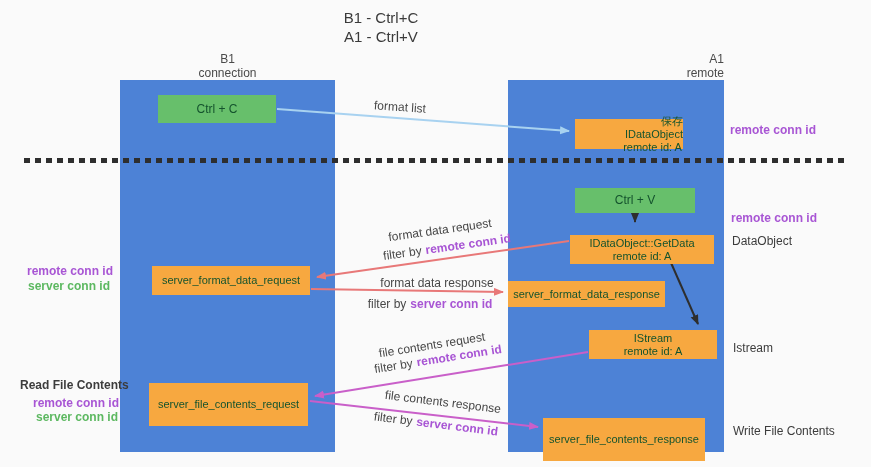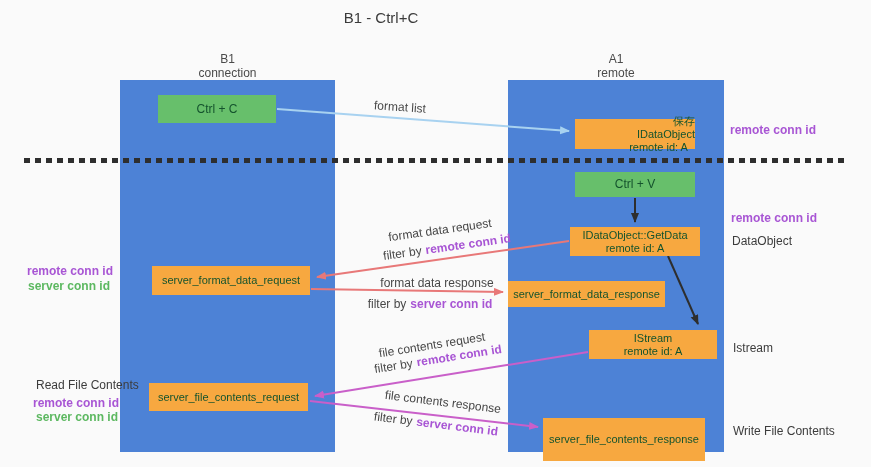--- a/index.html
+++ b/index.html
@@ -58,27 +58,28 @@
   #mk-red path     { fill: var(--arrow-red, #e87878); }
   #mk-magenta path { fill: var(--arrow-magenta, #c95fc9); }
 </style>
 </head>
 <body>
 
 <div class="canvas">
 
   <div class="title">
     <div>B1 - Ctrl+C</div>
+    <div>A1 - Ctrl+V</div>
   </div>
 
   <div class="lane-header" style="left:120px; top:52px; width:215px;">
     <div>B1</div>
     <div>connection</div>
   </div>
-  <div class="lane-header" style="left:508px; top:52px; width:216px;">
+  <div class="lane-header" style="left:508px; top:52px; width:216px;text-align:right;">
     <div>A1</div>
     <div>remote</div>
   </div>
 
   <div class="lane lane-left"></div>
   <div class="lane lane-right"></div>
 
   <div class="dashline"></div>
 
   <svg class="arrows" width="871" height="467" viewBox="0 0 871 467">
@@ -100,42 +101,42 @@
     <line class="ln-black" x1="635" y1="198" x2="635" y2="222" marker-end="url(#mk-black)"></line>
     <line class="ln-black" x1="668" y1="256" x2="698" y2="324" marker-end="url(#mk-black)"></line>
     <line class="ln-red" x1="569" y1="241" x2="317" y2="277" marker-end="url(#mk-red)"></line>
     <line class="ln-red" x1="311" y1="289" x2="503" y2="292" marker-end="url(#mk-red)"></line>
     <line class="ln-magenta" x1="588" y1="352" x2="315" y2="396" marker-end="url(#mk-magenta)"></line>
     <line class="ln-magenta" x1="310" y1="401" x2="538" y2="427" marker-end="url(#mk-magenta)"></line>
   </svg>
 
   <div class="node green" style="left:158px; top:95px; width:118px; height:28px;">Ctrl + C</div>
 
-  <div class="node orange" style="left:575px; top:119px; width:120px; height:30px;padding-left:47px;">
+  <div class="node orange" style="left:575px; top:119px; width:108px; height:30px;padding-left:47px;">
     <div>保存IDataObject</div>
     <div>remote id: A</div>
   </div>
 
-  <div class="node green" style="left:575px; top:172px; width:120px; height:25px;">Ctrl + V</div>
+  <div class="node green" style="left:575px; top:188px; width:120px; height:25px;">Ctrl + V</div>
 
-  <div class="node orange" style="left:570px; top:227px; width:130px; height:29px;">
+  <div class="node orange" style="left:570px; top:235px; width:144px; height:29px;">
     <div>IDataObject::GetData</div>
     <div>remote id: A</div>
   </div>
 
   <div class="node orange" style="left:152px; top:266px; width:158px; height:29px;">server_format_data_request</div>
 
   <div class="node orange" style="left:508px; top:281px; width:157px; height:26px;">server_format_data_response</div>
 
   <div class="node orange" style="left:589px; top:330px; width:128px; height:29px;">
     <div>IStream</div>
     <div>remote id: A</div>
   </div>
 
-  <div class="node orange" style="left:149px; top:383px; width:159px; height:28px;">server_file_contents_request</div>
+  <div class="node orange" style="left:149px; top:383px; width:159px; height:43px;">server_file_contents_request</div>
 
   <div class="node orange" style="left:543px; top:418px; width:162px; height:43px;">server_file_contents_response</div>
 
   <div class="edge-label" style="left:400px; top:107px; transform:translate(-50%,-50%) rotate(4deg);">format list</div>
 
   <div class="edge-label" style="left:440px; top:230px; transform:translate(-50%,-50%) rotate(-8deg);">format data request</div>
   <div class="edge-label" style="left:447px; top:247px; transform:translate(-50%,-50%) rotate(-8deg);">
     <span class="gap">filter by</span><span class="hl">remote conn id</span>
   </div>
 
@@ -155,17 +156,17 @@
   </div>
 
   <div class="side-label purple" style="left:730px; top:123px;">remote conn id</div>
   <div class="side-label purple" style="left:731px; top:211px;">remote conn id</div>
   <div class="side-label" style="left:732px; top:234px;">DataObject</div>
   <div class="side-label" style="left:733px; top:341px;">Istream</div>
   <div class="side-label" style="left:733px; top:424px;">Write File Contents</div>
 
   <div class="side-label purple" style="left:27px; top:264px;">remote conn id</div>
   <div class="side-label green" style="left:28px; top:279px;">server conn id</div>
-  <div class="side-label" style="left:36px; top:378px;">Read File Contents</div>
+  <div class="side-label" style="left:20px; top:378px;font-weight:bold;">Read File Contents</div>
   <div class="side-label purple" style="left:33px; top:396px;">remote conn id</div>
   <div class="side-label green" style="left:36px; top:410px;">server conn id</div>
 
 </div>
 
 </body></html>

